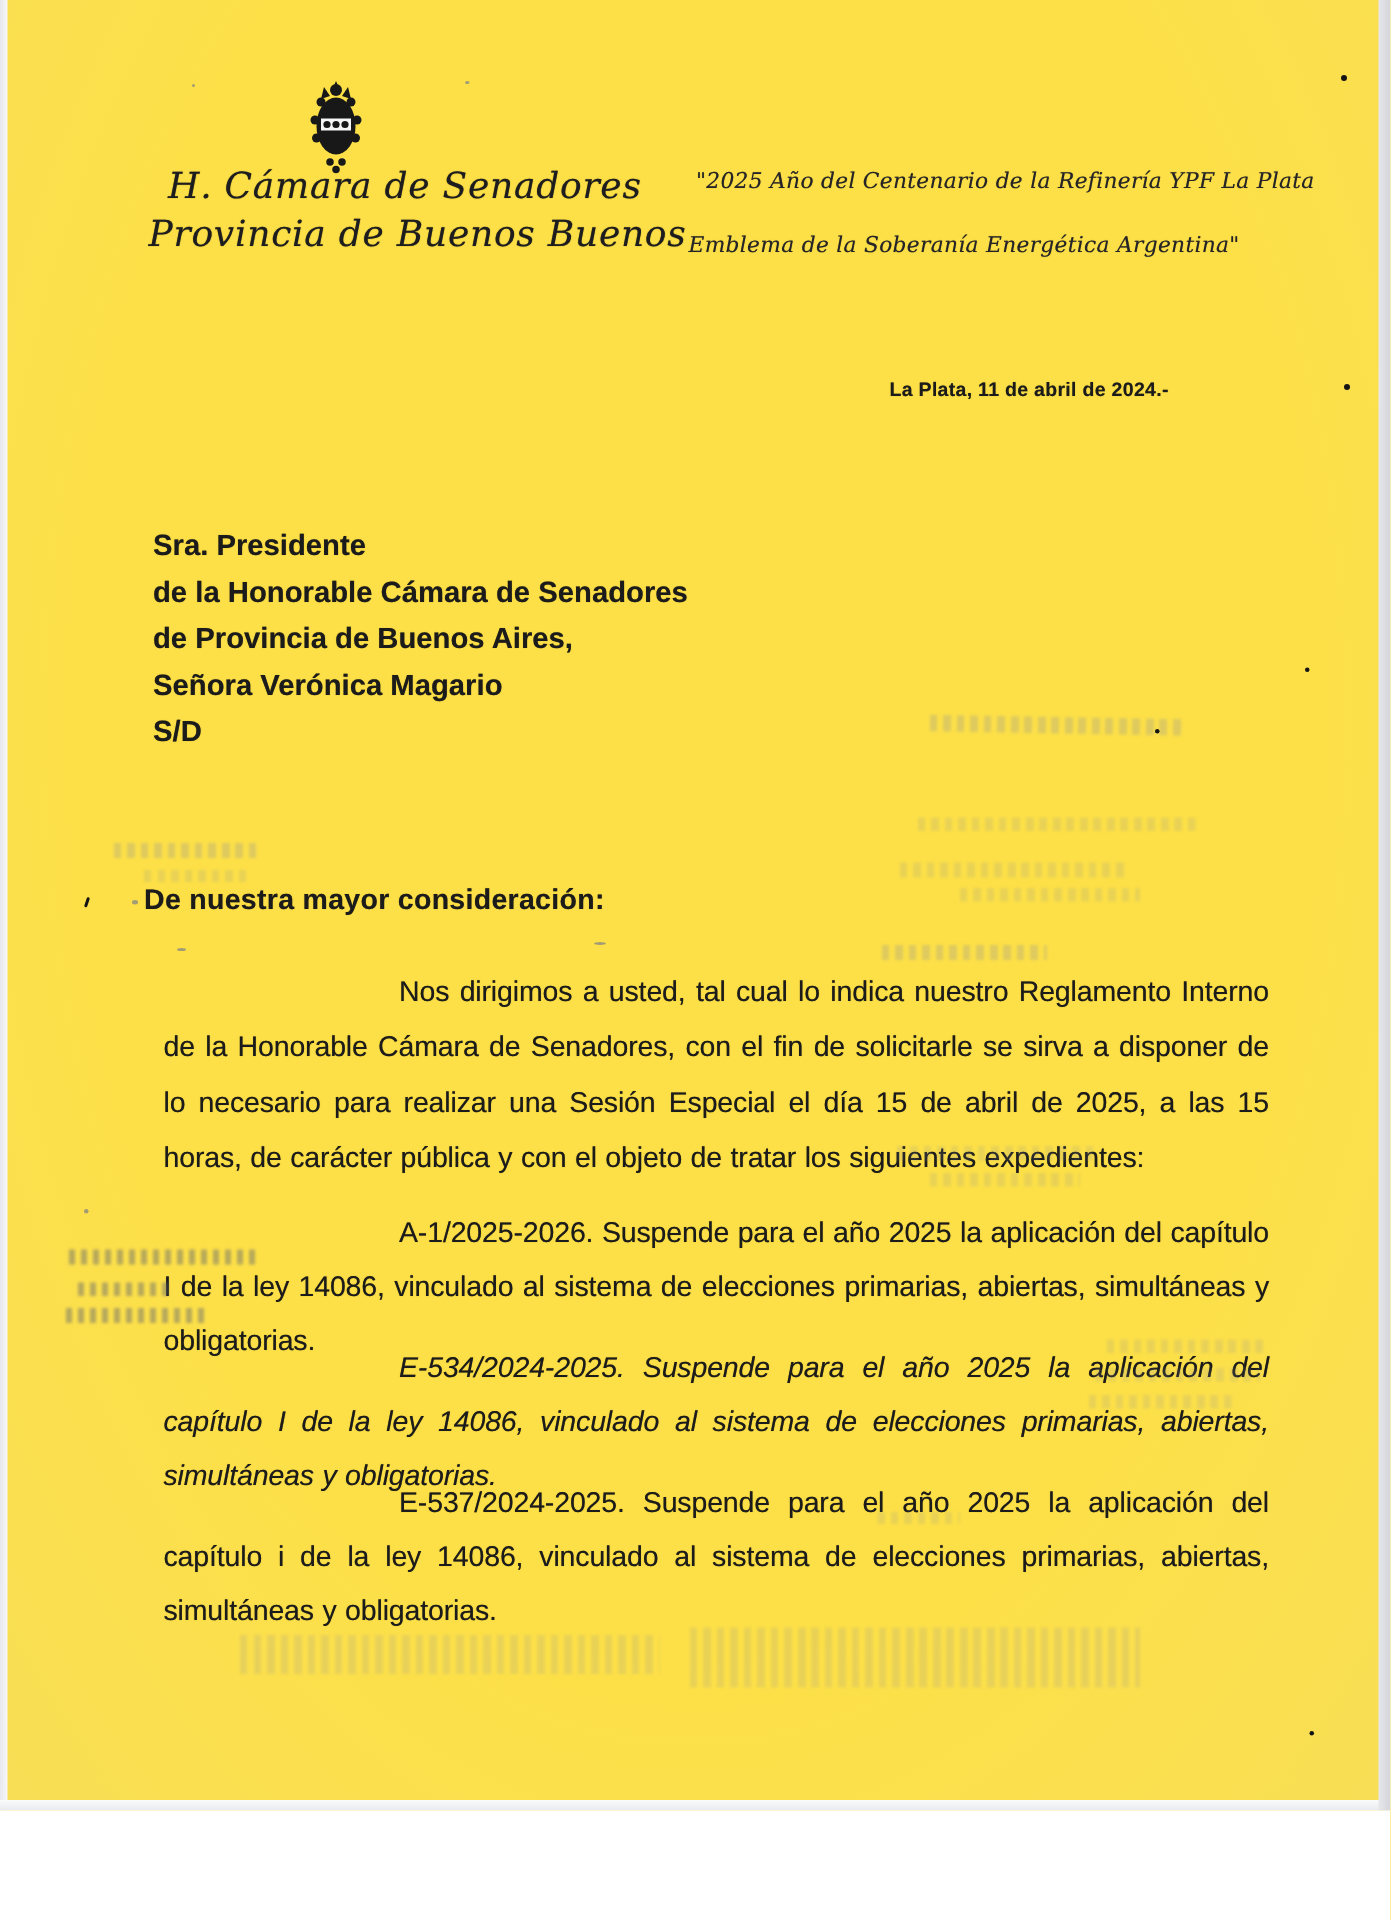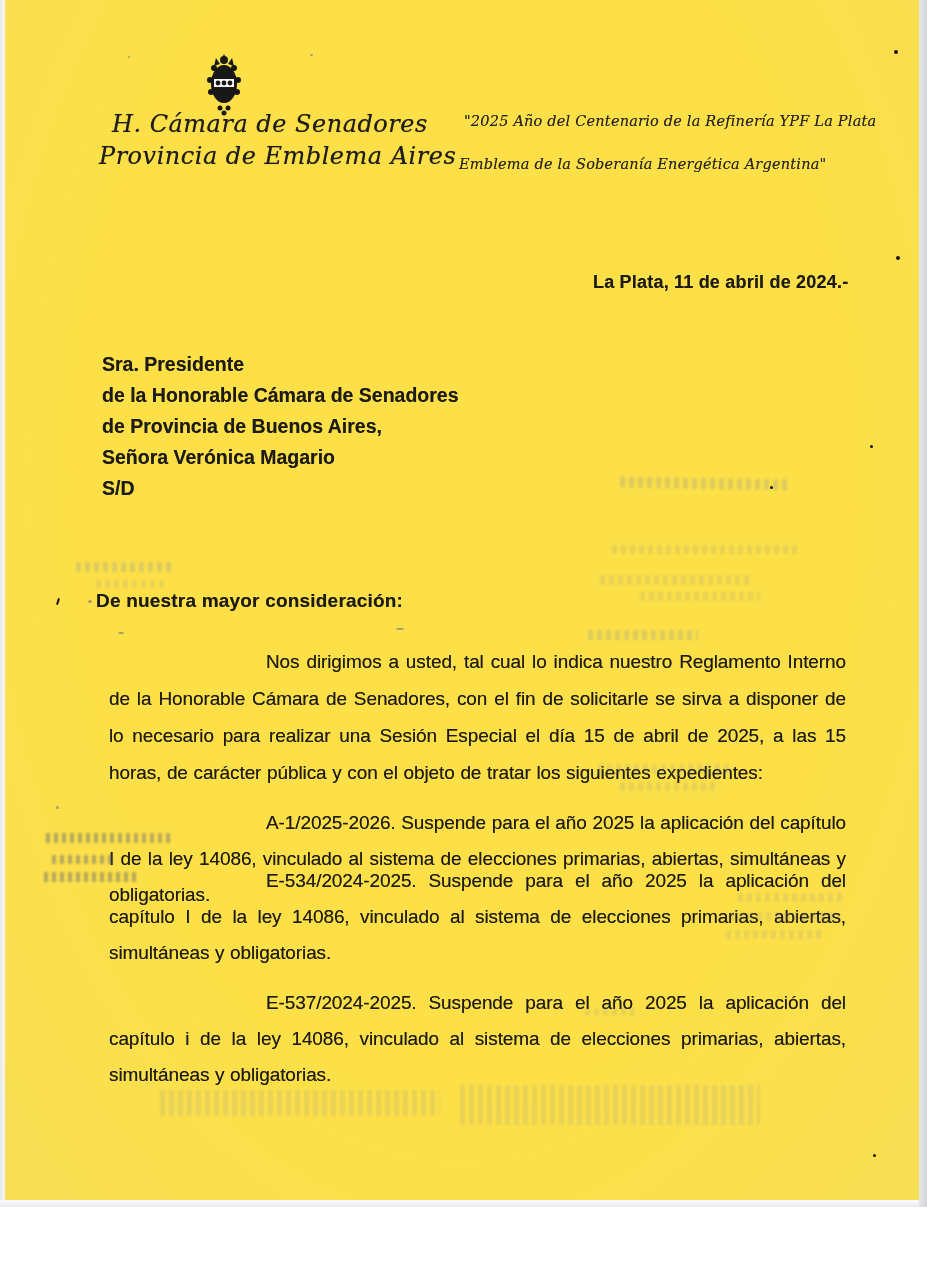--- a/index.html
+++ b/index.html
@@ -17,31 +17,31 @@
 
   
   .emblem{position:absolute;left:203px;top:52px;width:42px;height:64px;filter:blur(.3px);}
   .script{font-family:"DejaVu Serif",serif;font-style:italic;color:#1d1d1f;white-space:nowrap;}
   .org1{position:absolute;left:112px;top:110px;font-size:24px;letter-spacing:.5px;text-shadow:0 0 .7px rgba(0,0,0,.55);}
   .org2{position:absolute;left:99px;top:142px;font-size:24px;letter-spacing:.5px;text-shadow:0 0 .7px rgba(0,0,0,.55);}
   .motto{font-size:14.5px;letter-spacing:.2px;color:#242428;text-shadow:0 0 .6px rgba(0,0,0,.45);}
   .motto1{position:absolute;left:464px;top:113px;}
   .motto2{position:absolute;left:459px;top:156px;}
 
-  .dateline{position:absolute;left:593px;top:252px;font-size:18px;font-weight:700;letter-spacing:.2px;white-space:nowrap;text-shadow:0 0 .5px rgba(0,0,0,.5);margin-top:20px;}
+  .dateline{position:absolute;left:593px;top:252px;font-size:13px;font-weight:700;letter-spacing:.2px;white-space:nowrap;text-shadow:0 0 .5px rgba(0,0,0,.5);}
 
   .recipient{position:absolute;left:102px;top:349px;font-size:19.5px;font-weight:700;line-height:31px;text-shadow:0 0 .5px rgba(0,0,0,.5);}
   .salutation{position:absolute;left:96px;top:590px;font-size:19px;font-weight:700;letter-spacing:.2px;text-shadow:0 0 .5px rgba(0,0,0,.5);}
 
   .para{position:absolute;left:109px;width:737px;font-size:19px;line-height:37px;
         text-align:justify;text-indent:157px;letter-spacing:-.1px;word-spacing:.5px;
         text-shadow:0 0 .5px rgba(0,0,0,.55);}
   .p1{top:643px;}
   .p2{top:805px;line-height:36px;}
-  .p3{top:863px;line-height:36px;}
+  .p3{top:895px;line-height:36px;font-style:italic;}
   .p4{top:985px;line-height:36px;}
 
   
   .smudge{position:absolute;pointer-events:none;filter:blur(1.2px);opacity:.55;
           background:repeating-linear-gradient(90deg,rgba(138,143,155,.5) 0 5px,rgba(138,143,155,0) 5px 9px);}
   .smudge.light{opacity:.35;}
   .smudge.dark{opacity:.75;background:repeating-linear-gradient(90deg,rgba(95,100,112,.6) 0 4px,rgba(95,100,112,0) 4px 8px);}
   .dot{position:absolute;background:#141414;border-radius:50%;}
   .speck{position:absolute;background:#7c7f88;border-radius:50%;opacity:.7;}
 
@@ -84,21 +84,21 @@
     <rect x="11" y="27" width="20" height="8" fill="#f6f6f6"></rect>
     <g fill="#181818">
       <circle cx="15" cy="31" r="2.4"></circle>
       <circle cx="21" cy="31" r="2.4"></circle>
       <circle cx="27" cy="31" r="2.4"></circle>
       <path d="M14 40 q7 8 14 0 l-3 8 q-4 4 -8 0 z"></path>
     </g>
   </svg>
 
   <div class="script org1">H. Cámara de Senadores</div>
-  <div class="script org2">Provincia de Emblema Aires</div>
+  <div class="script org2">Provincia de Buenos Buenos</div>
   <div class="script motto motto1">"2025 Año del Centenario de la Refinería YPF La Plata</div>
   <div class="script motto motto2">Emblema de la Soberanía Energética Argentina"</div>
 
   <div class="dateline">La Plata, 11 de abril de 2024.-</div>
 
   <div class="recipient">
     <div>Sra. Presidente</div>
     <div>de la Honorable Cámara de Senadores</div>
     <div>de Provincia de Buenos Aires,</div>
     <div>Señora Verónica Magario</div>

